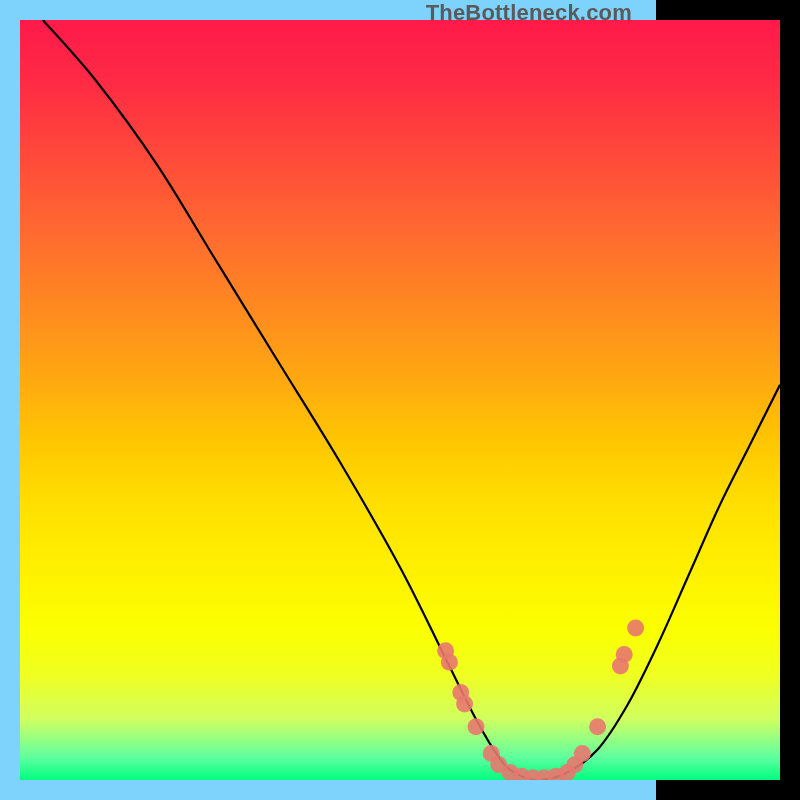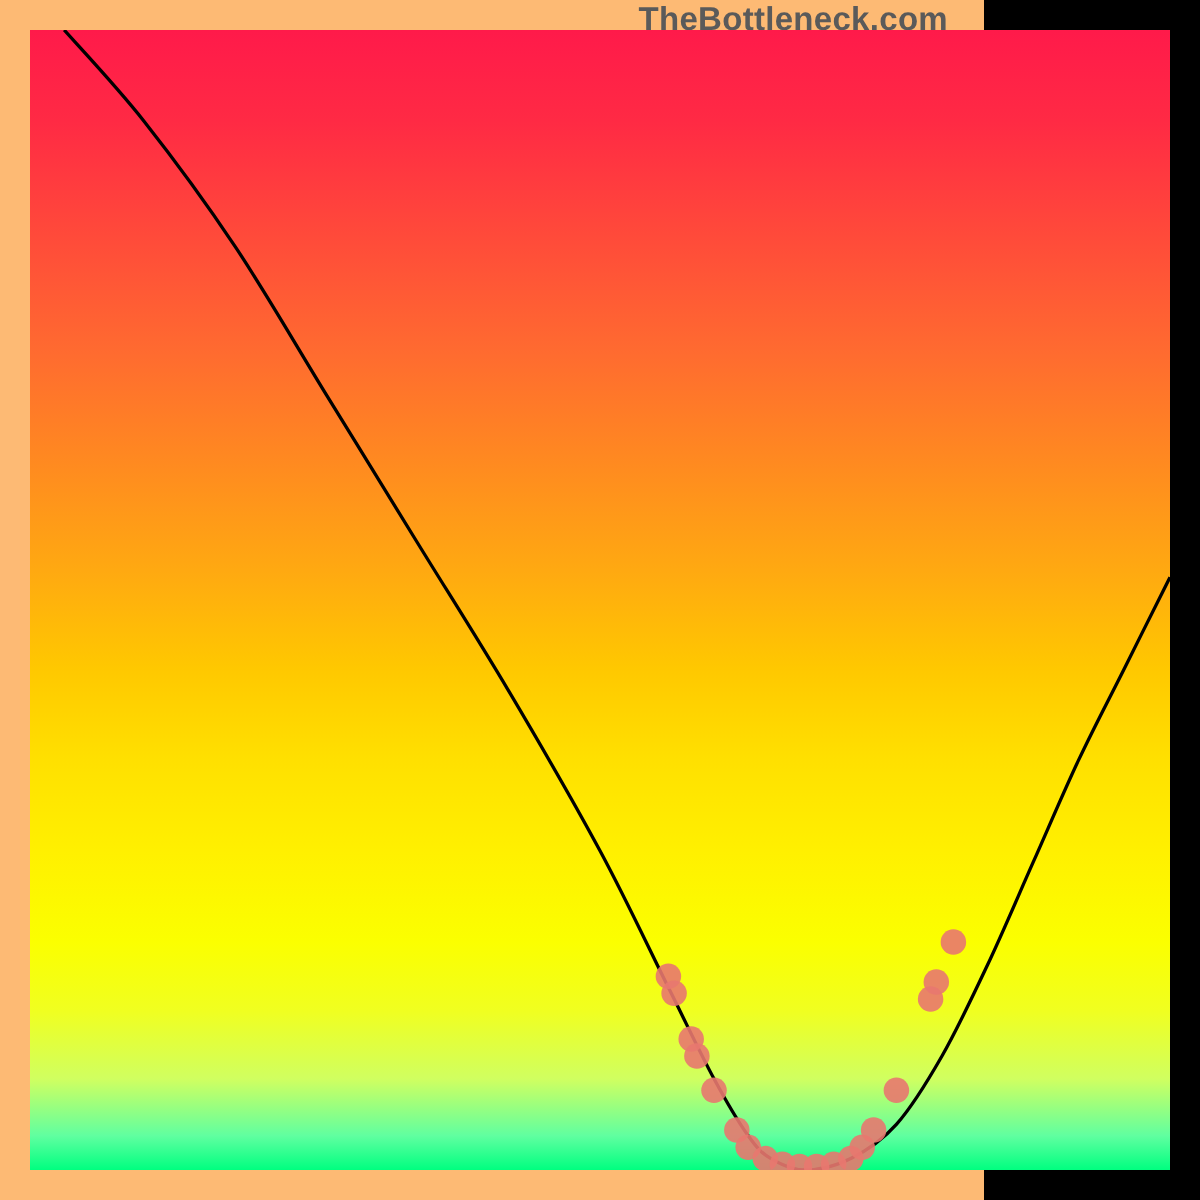--- a/index.html
+++ b/index.html
@@ -1,20 +1,20 @@
 <!DOCTYPE html>
 <html><head>
 <meta charset="utf-8">
 <style>
   * { margin: 0; padding: 0; box-sizing: border-box; }
   html, body { width: 800px; height: 800px; overflow: hidden; background: #000; }
   .outer {
     width: 656px;
     height: 800px;
-    background: #fdba74;
+    background: #7dd3fc;
     position: relative;
   }
   .plot-area {
     position: absolute;
     left: 20px;
     top: 20px;
     width: 760px;
     height: 760px;
     background: linear-gradient(to bottom,
       #ff1a4a 0%,

